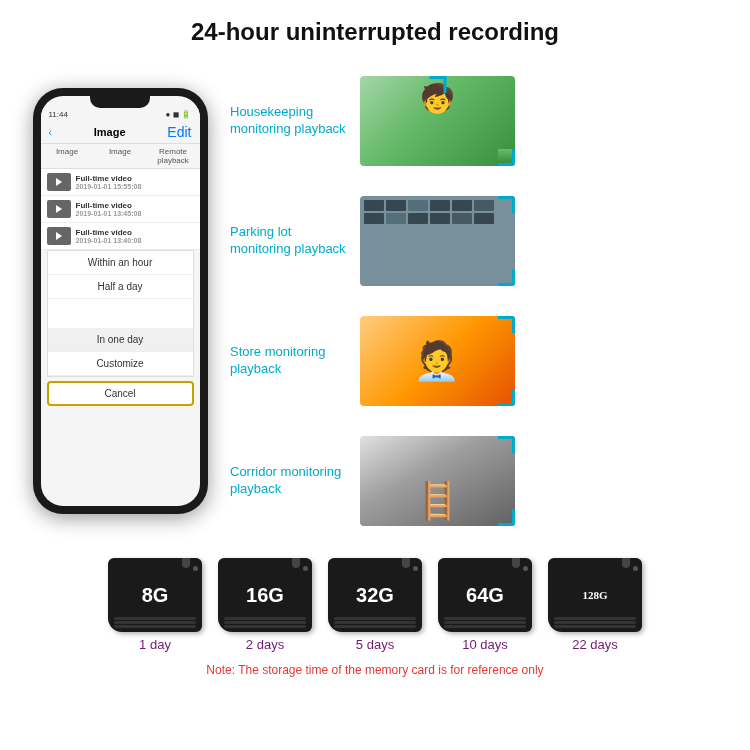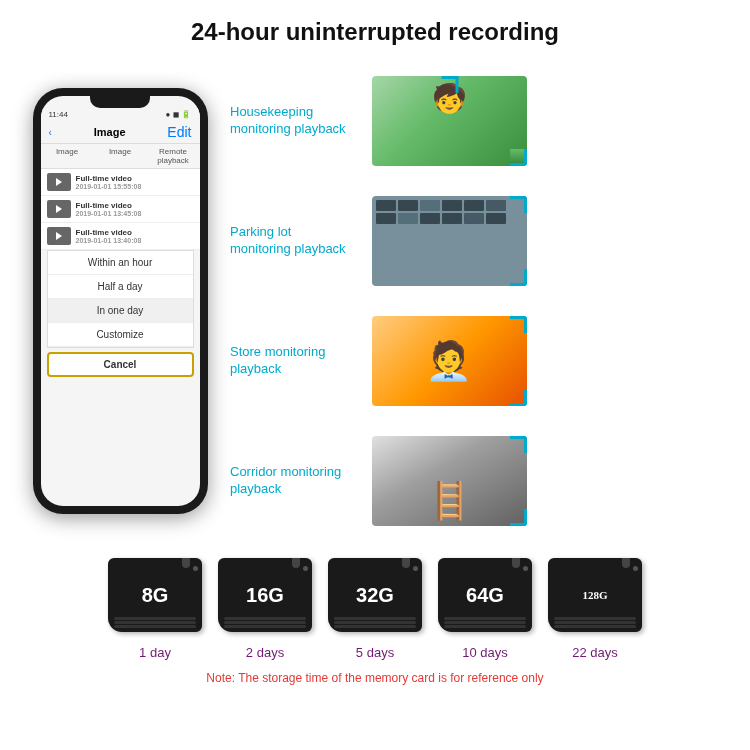--- a/index.html
+++ b/index.html
@@ -147,47 +147,47 @@
     .phone-dropdown-item {
       text-align: center;
       padding: 6px 4px;
       font-size: 10px;
       color: #333;
       border-bottom: 1px solid #eee;
     }
 
     .phone-dropdown-item.highlighted {
       background: #f0f0f0;
+      margin-top: 29px;
     }
 
     .phone-cancel-btn {
       margin: 4px 6px;
       text-align: center;
       background: #fff;
       border: 2px solid #c8a000;
       border-radius: 4px;
       padding: 5px;
       font-size: 10px;
       color: #333;
-      font-weight: 700;
+      font-weight: 400;
     }
 
     
     .monitoring-section {
       flex: 1;
       display: flex;
       flex-direction: column;
       justify-content: space-around;
       padding: 5px 0;
     }
 
     .monitoring-item {
       display: flex;
       align-items: center;
-      gap: 12px;
     }
 
     .monitoring-label {
       font-size: 13px;
       color: #00aacc;
       line-height: 1.3;
       width: 130px;
       flex-shrink: 0;
     }
 
@@ -268,21 +268,21 @@
       display: flex;
       justify-content: center;
       gap: 16px;
       margin-bottom: 6px;
     }
 
     .sd-card-item {
       display: flex;
       flex-direction: column;
       align-items: center;
-      gap: 13px;
+      gap: 5px;
     }
 
     .sd-card {
       width: 94px;
       height: 74px;
       background: #1a1a1a;
       border-radius: 6px 6px 6px 14px;
       position: relative;
       display: flex;
       align-items: center;

